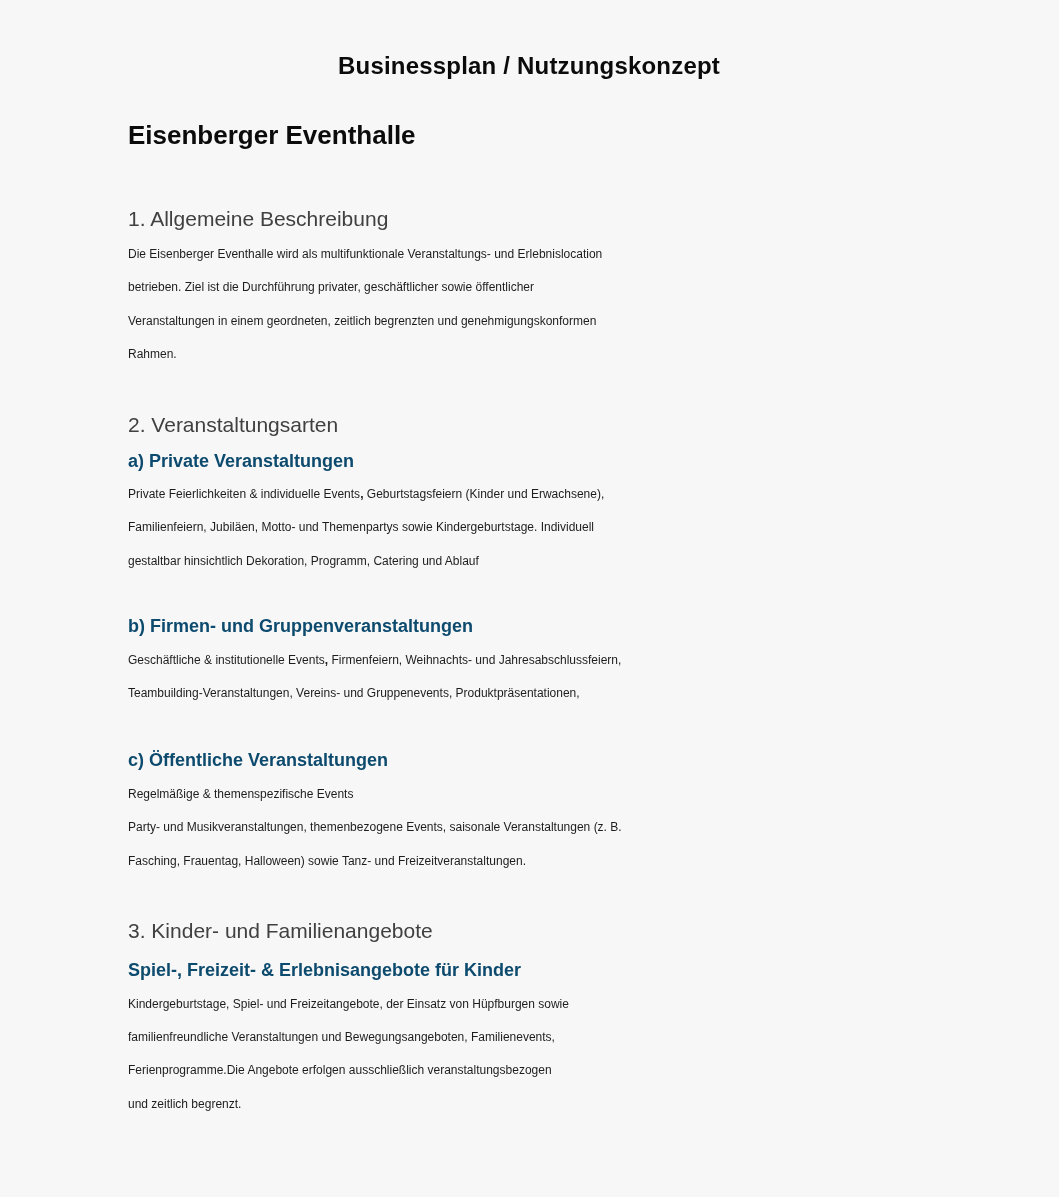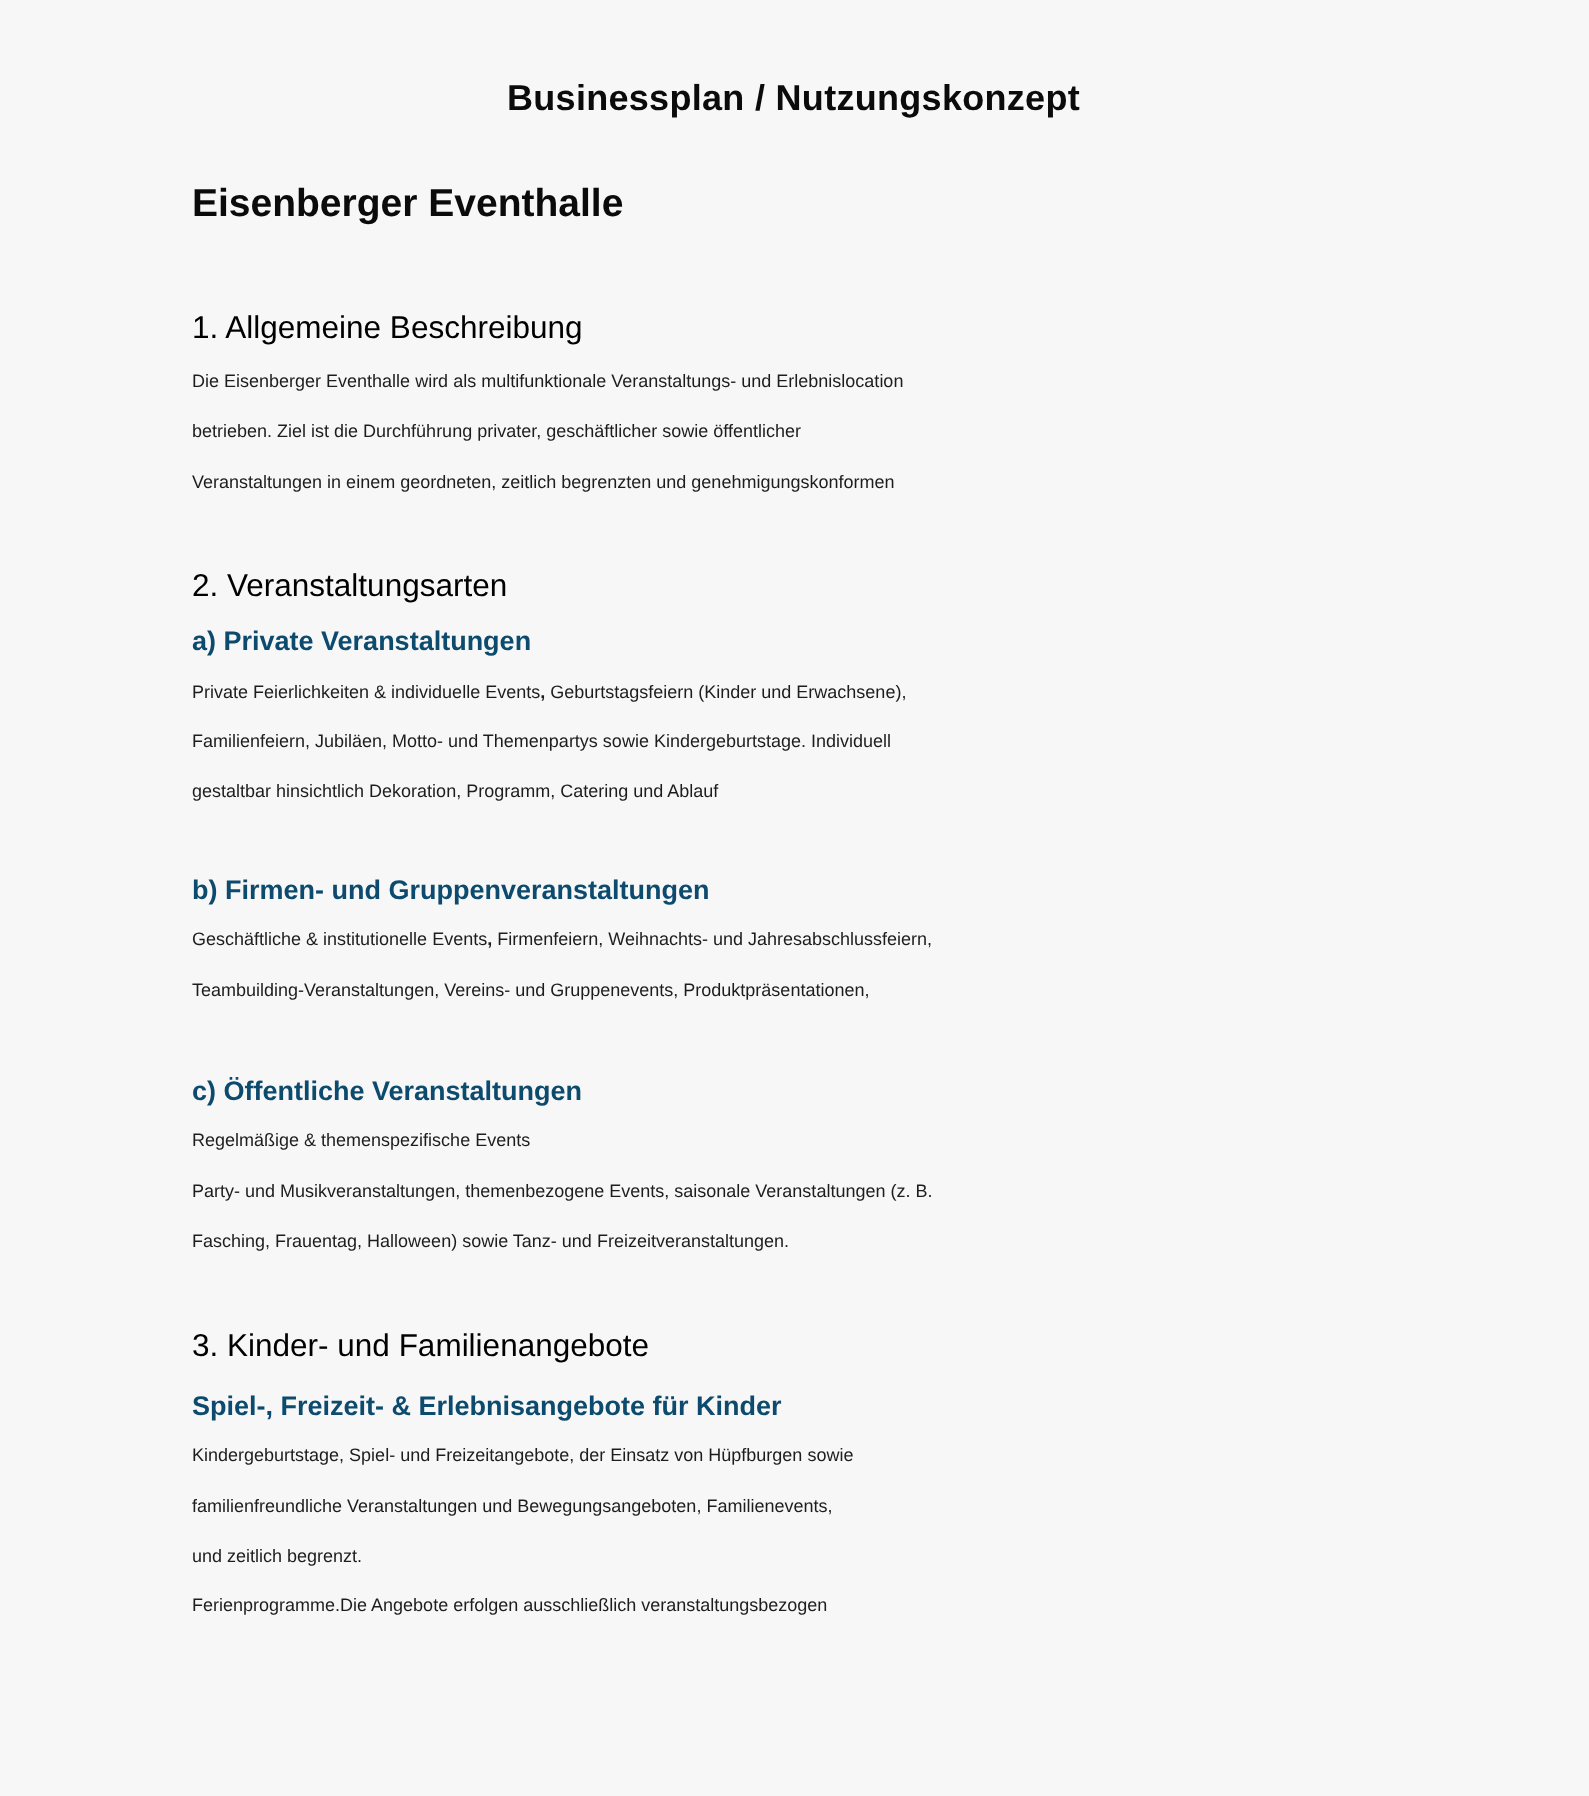--- a/index.html
+++ b/index.html
@@ -31,21 +31,21 @@
     margin: 40px 0 0 0;
     font-size: 26px;
     line-height: 30px;
     font-weight: 700;
     color: #0b0b0b;
   }
   .sec-heading {
     font-size: 21px;
     line-height: 25px;
     font-weight: 400;
-    color: #000000;
+    color: #404040;
   }
   .sec-heading.mt-s1 { margin-top: 56px; }
   .sec-heading.mt-s2 { margin-top: 40px; }
   .sec-heading.mt-s3 { margin-top: 40px; }
   .para {
     font-size: 12px;
     line-height: 33.4px;
     color: #1d1d1d;
   }
   .para.mt-p1 { margin-top: 7px; }
@@ -70,20 +70,21 @@
   <h1 class="doc-title">Businessplan / Nutzungskonzept</h1>
 
   <h2 class="doc-heading">Eisenberger Eventhalle</h2>
 
   <section>
     <div class="sec-heading mt-s1">1. Allgemeine Beschreibung</div>
     <div class="para mt-p1">
       <div class="line">Die Eisenberger Eventhalle wird als multifunktionale Veranstaltungs- und Erlebnislocation</div>
       <div class="line">betrieben. Ziel ist die Durchführung privater, geschäftlicher sowie öffentlicher</div>
       <div class="line">Veranstaltungen in einem geordneten, zeitlich begrenzten und genehmigungskonformen</div>
+      <div class="line">Rahmen.</div>
     </div>
   </section>
 
   <section>
     <div class="sec-heading mt-s2">2. Veranstaltungsarten</div>
     <div class="sub-heading mt-a">a) Private Veranstaltungen</div>
     <div class="para">
       <div class="line"><span>Private Feierlichkeiten &amp; individuelle Events</span><span class="bc">,</span><span> Geburtstagsfeiern (Kinder und Erwachsene),</span></div>
       <div class="line">Familienfeiern, Jubiläen, Motto- und Themenpartys sowie Kindergeburtstage. Individuell</div>
       <div class="line">gestaltbar hinsichtlich Dekoration, Programm, Catering und Ablauf</div>
@@ -106,18 +107,18 @@
       <div class="line">Fasching, Frauentag, Halloween) sowie Tanz- und Freizeitveranstaltungen.</div>
     </div>
   </section>
 
   <section>
     <div class="sec-heading mt-s3">3. Kinder- und Familienangebote</div>
     <div class="sub-heading mt-s3sub">Spiel-, Freizeit- &amp; Erlebnisangebote für Kinder</div>
     <div class="para">
       <div class="line">Kindergeburtstage, Spiel- und Freizeitangebote, der Einsatz von Hüpfburgen sowie</div>
       <div class="line">familienfreundliche Veranstaltungen und Bewegungsangeboten, Familienevents,</div>
+      <div class="line">Ferienprogramme.Die Angebote erfolgen ausschließlich veranstaltungsbezogen</div>
       <div class="line">und zeitlich begrenzt.</div>
-      <div class="line">Ferienprogramme.Die Angebote erfolgen ausschließlich veranstaltungsbezogen</div>
     </div>
   </section>
 
 </main>
 
 </body></html>

